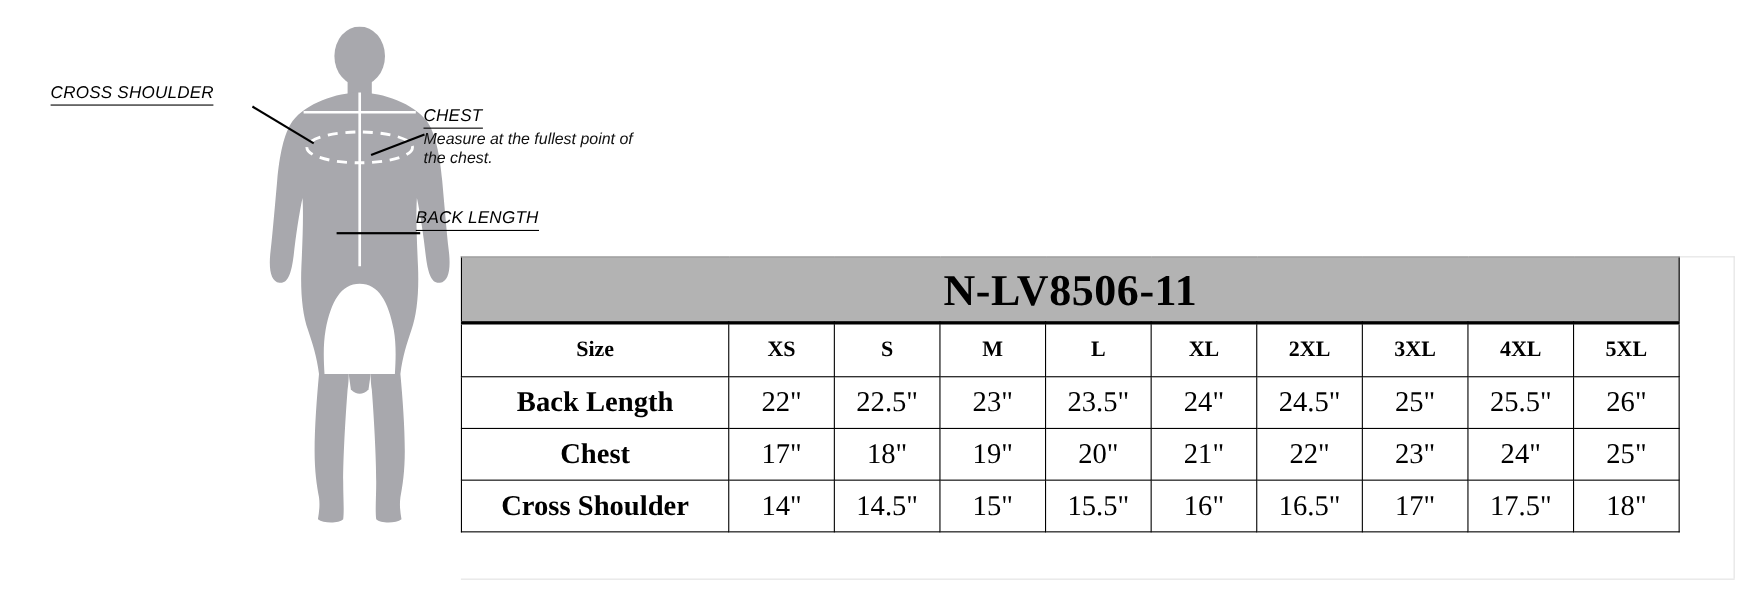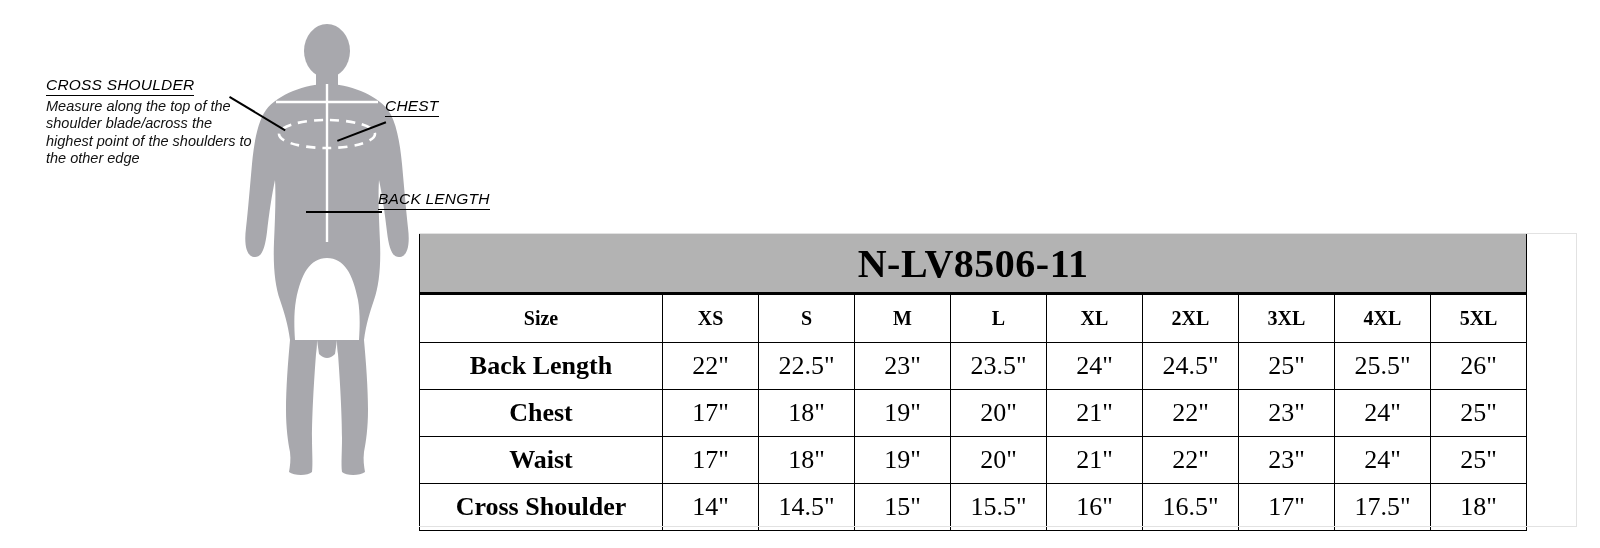--- a/index.html
+++ b/index.html
@@ -213,25 +213,25 @@
 
     <line x1="44" y1="78" x2="146" y2="78" stroke="#ffffff" stroke-width="2.4"></line>
   </svg>
 
   <div class="leader" id="leader-cs"></div>
   <div class="leader" id="leader-chest"></div>
   <div class="leader" id="leader-bl"></div>
 
   <div class="callout" id="callout-cross-shoulder">
     <div class="c-title">CROSS SHOULDER</div>
-    <div class="c-desc">Measure along the top of the shoulder blade/across the highest point of the shoulders to the other edge</div>
   </div>
 
   <div class="callout" id="callout-chest">
     <div class="c-title">CHEST</div>
+    <div class="c-desc">Measure at the fullest point of the chest.</div>
   </div>
 
   <div class="callout" id="callout-back-length">
     <div class="c-title">BACK LENGTH</div>
   </div>
 </div>
 
 <div id="size-table-wrap">
 
   <div class="guide-h" style="left:0;top:0;width:1158px;"></div>
@@ -287,32 +287,20 @@
         <td>18"</td>
         <td>19"</td>
         <td>20"</td>
         <td>21"</td>
         <td>22"</td>
         <td>23"</td>
         <td>24"</td>
         <td>25"</td>
       </tr>
 
-      <tr class="data-row">
-        <td class="row-label">Waist</td>
-        <td>17"</td>
-        <td>18"</td>
-        <td>19"</td>
-        <td>20"</td>
-        <td>21"</td>
-        <td>22"</td>
-        <td>23"</td>
-        <td>24"</td>
-        <td>25"</td>
-      </tr>
 
       <tr class="data-row">
         <td class="row-label">Cross Shoulder</td>
         <td>14"</td>
         <td>14.5"</td>
         <td>15"</td>
         <td>15.5"</td>
         <td>16"</td>
         <td>16.5"</td>
         <td>17"</td>

